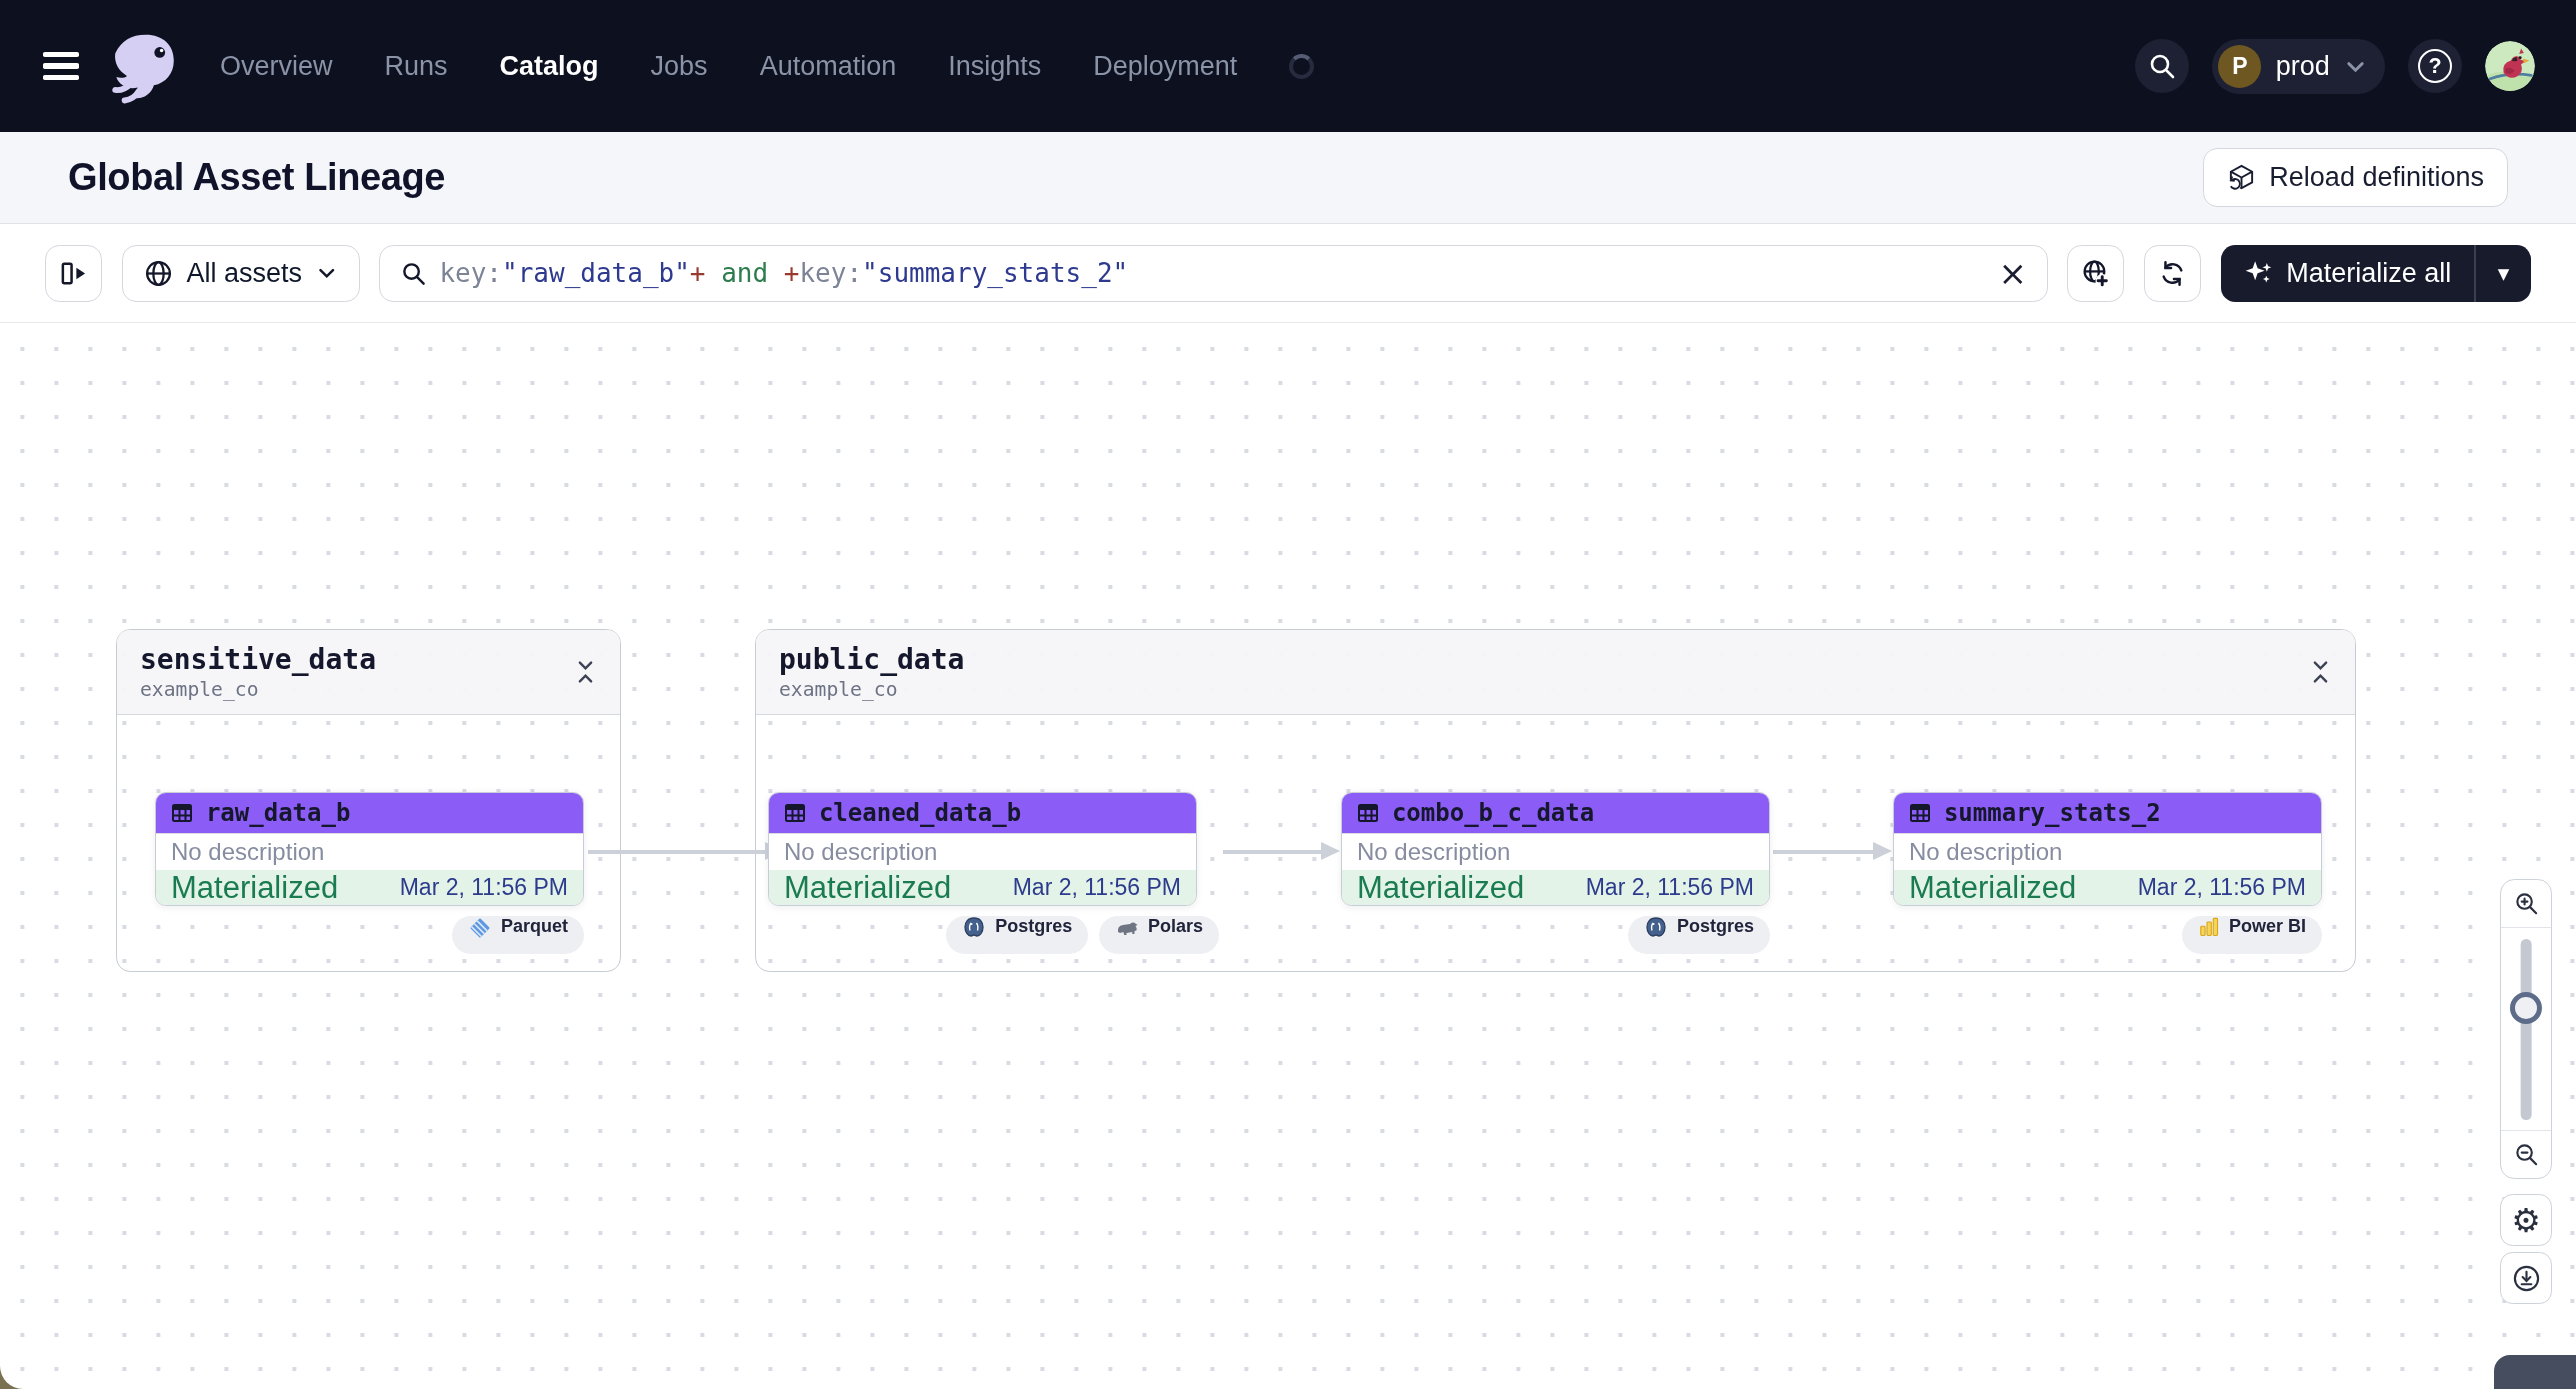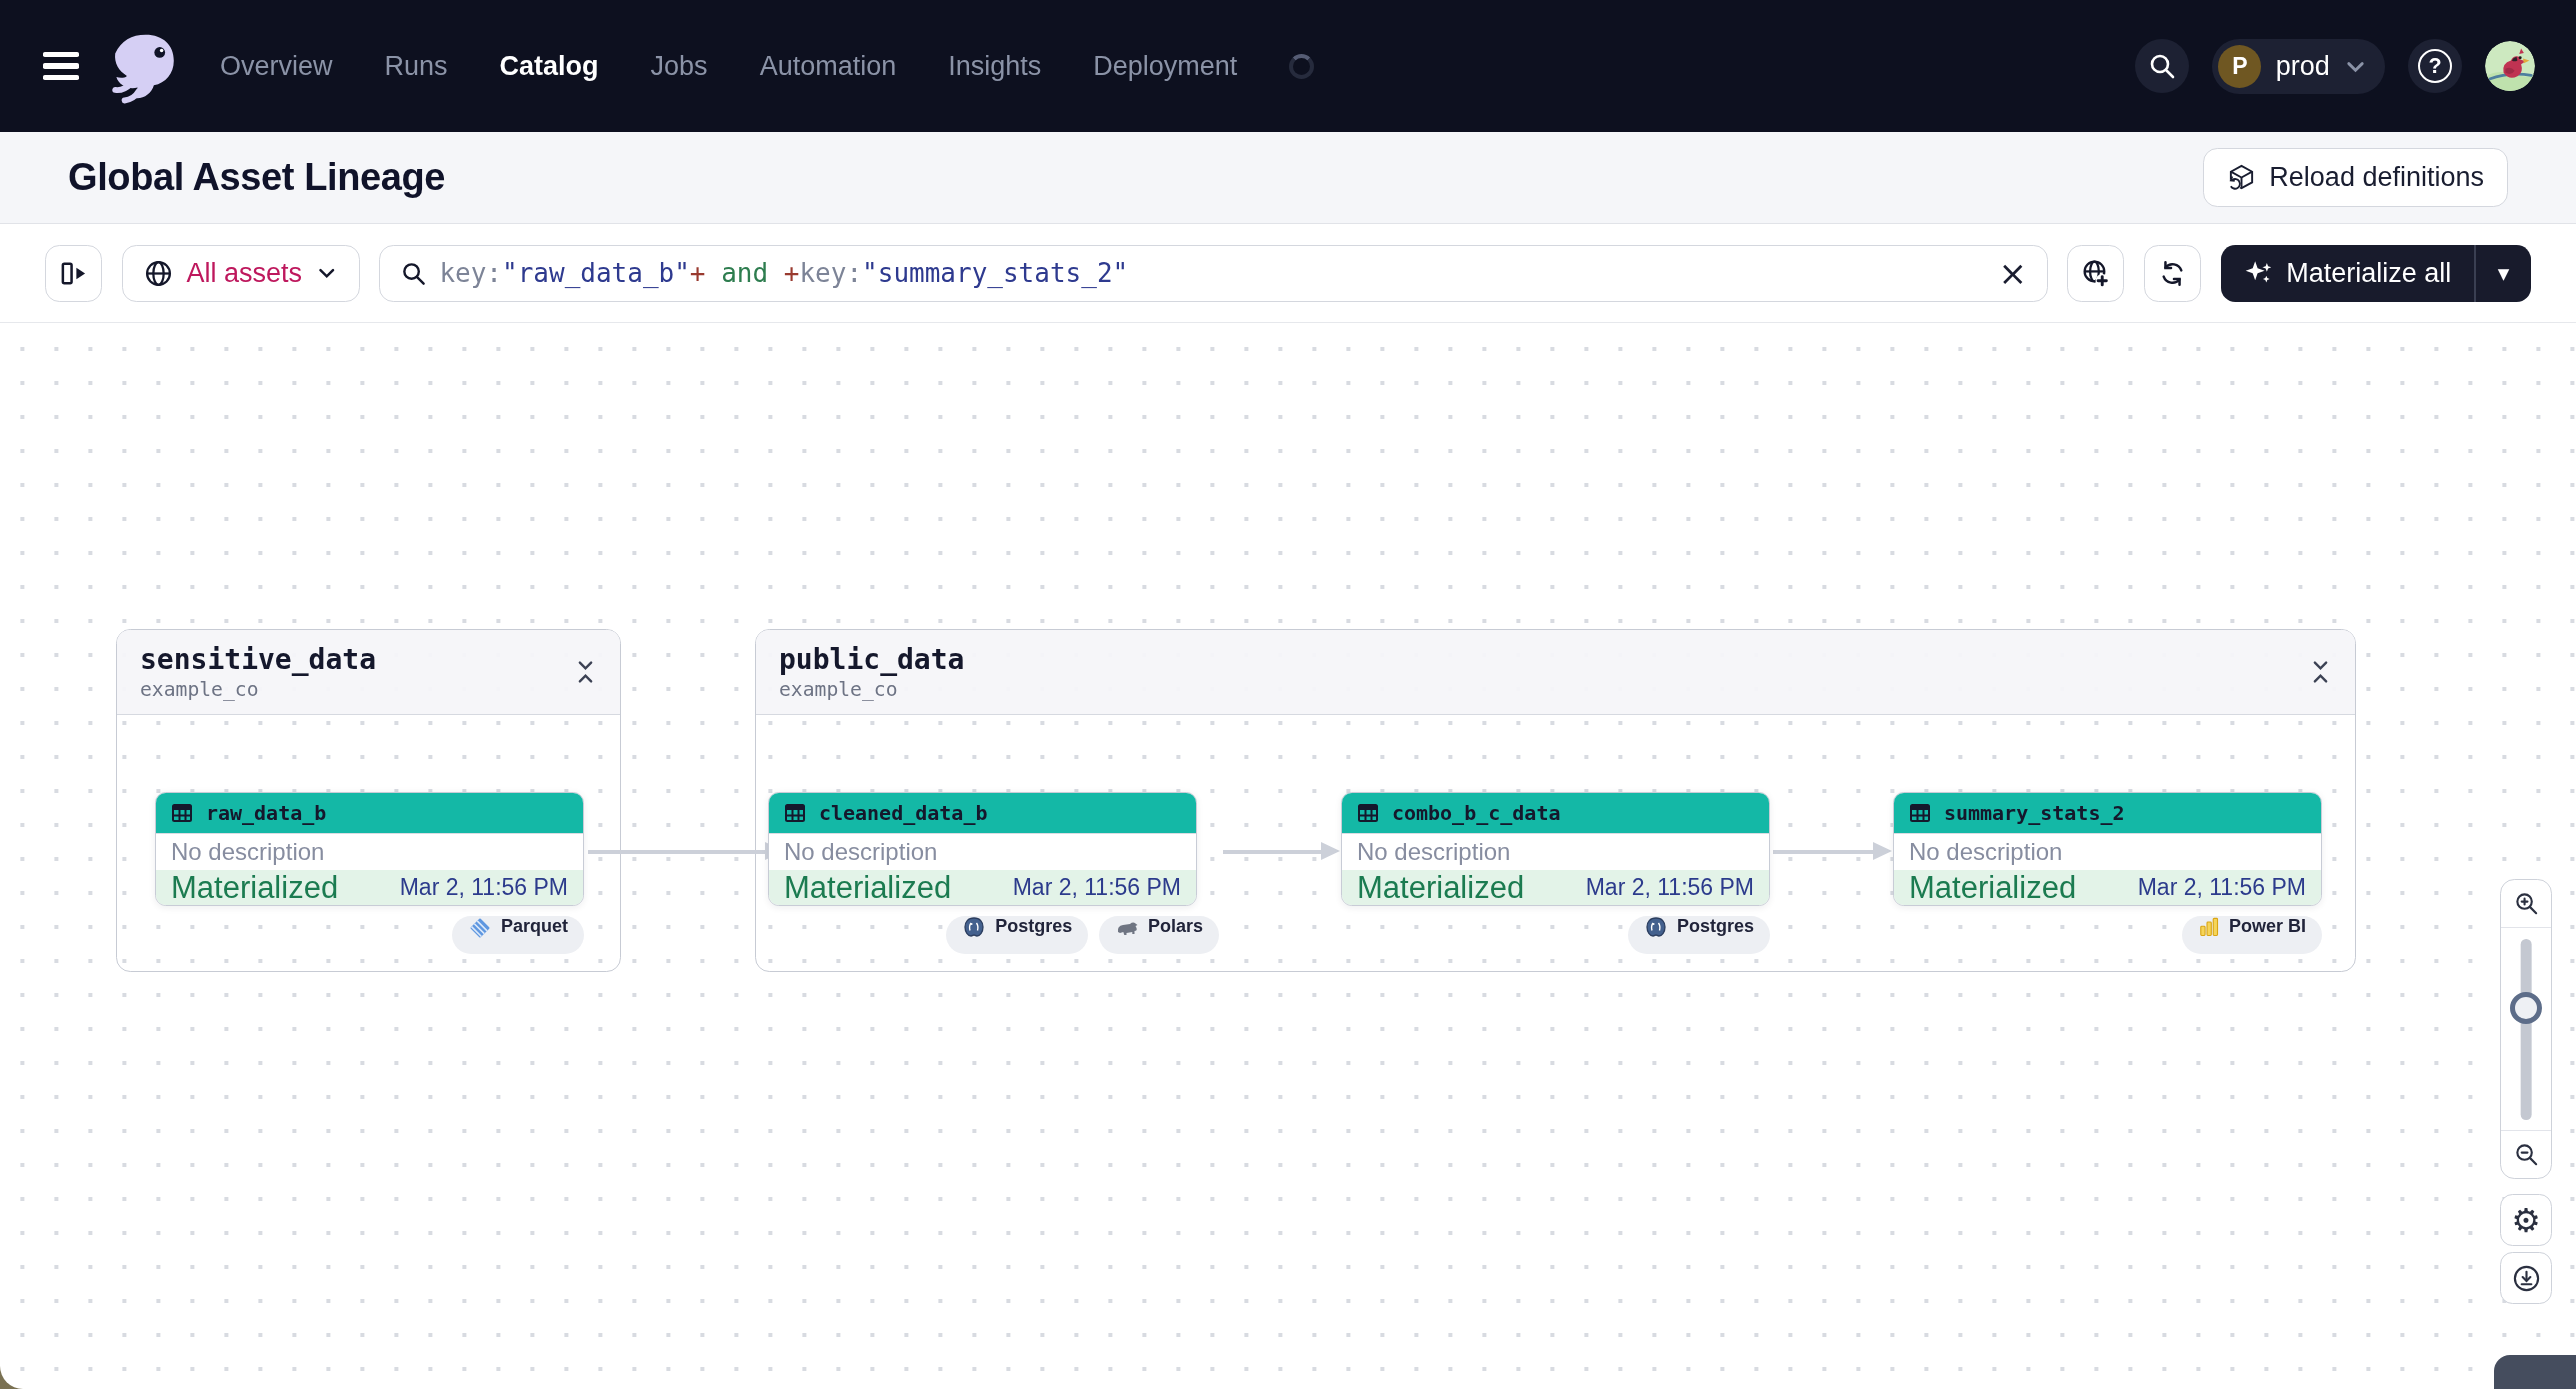--- a/index.html
+++ b/index.html
@@ -28,42 +28,42 @@
   .avatar { width:50px; height:50px; border-radius:50%; overflow:hidden; cursor:pointer; }
 
   
   .page-header { height:92px; background:#f5f6f9; border-bottom:1.8px solid #e1e3e8; display:flex; align-items:center; padding:0 68px; }
   .page-title { font-size:38px; font-weight:700; color:#10132a; letter-spacing:-0.4px; }
   .reload-btn { margin-left:auto; height:59px; background:#fff; border:1.8px solid #d4d7de; border-radius:14.3px; display:flex; align-items:center; gap:13.4px; padding:0 23px; font-size:27px; color:#191d30; cursor:pointer; }
 
   
   .toolbar { height:98px; background:#fff; display:flex; align-items:center; gap:19.7px; padding:0 45px; }
   .btn-square { width:57px; height:57px; border:1.8px solid #d4d7de; border-radius:14.3px; background:#fff; display:flex; align-items:center; justify-content:center; cursor:pointer; flex:none; }
-  .filter-pill { height:57px; border:1.8px solid #d4d7de; border-radius:14.3px; background:#fff; display:flex; align-items:center; gap:13.4px; padding:0 21.5px; font-size:27px; color:#be185d; cursor:pointer; flex:none; }
+  .filter-pill { height:57px; border:1.8px solid #d4d7de; border-radius:14.3px; background:#fff; display:flex; align-items:center; gap:13.4px; padding:0 21.5px; font-size:27px; color:#0f172a; cursor:pointer; flex:none; }
   .search-box { flex:1; height:57px; border:1.8px solid #d4d7de; border-radius:14.3px; background:#fff; display:flex; align-items:center; gap:12.5px; padding:0 19.7px; font-family:"DejaVu Sans Mono", monospace; font-size:26px; white-space:pre; cursor:text; }
   .q-key { color:#7d8497; } .q-str { color:#2e3a8f; } .q-plus { color:#993a2f; } .q-and { color:#2e7d4f; }
   .clear-x { margin-left:auto; font-size:34px; color:#1a1d30; line-height:1; cursor:pointer; font-family:"DejaVu Sans", sans-serif; }
   .materialize { height:57px; background:#181b2c; border-radius:14.3px; color:#fff; display:flex; align-items:stretch; flex:none; overflow:hidden; cursor:pointer; }
   .mat-main { display:flex; align-items:center; gap:13.4px; padding:0 23px; font-size:27px; }
   .mat-divider { width:1.8px; background:#3a3f52; }
   .mat-caret { width:55px; display:flex; align-items:center; justify-content:center; font-size:23px; color:#fff; font-family:"DejaVu Sans", sans-serif; }
 
   
   .graph { position:relative; height:1084px; border-top:1.8px solid #e6e8ec;
     background-image:radial-gradient(circle, #d8dbe1 2.3px, transparent 2.5px);
     background-size:34px 34px; background-position:5.4px 9px; }
 
   .group { position:absolute; border:1.8px solid #c7cbd4; border-radius:14.3px; }
   .group-header { height:85px; background:rgba(245,246,249,.95); border-bottom:1.8px solid #d6d9e0; border-radius:12.5px 12.5px 0 0; display:flex; align-items:center; padding:0 23px; }
   .group-name { font-family:"DejaVu Sans Mono", monospace; font-size:28px; font-weight:700; color:#15182c; }
   .group-sub { font-family:"DejaVu Sans Mono", monospace; font-size:19.7px; color:#6d7384; margin-top:2.7px; }
   .group-collapse { margin-left:auto; cursor:pointer; display:flex; }
 
   .asset-card { position:absolute; width:429px; border:1.8px solid #c8ccd6; border-radius:10.7px; background:#fff; overflow:hidden; box-shadow:0 1.8px 7.2px rgba(20,24,40,.07); cursor:pointer; }
-  .asset-head { height:41px; background:#14b8a6; border-bottom:1.8px solid #d9dce2; display:flex; align-items:center; gap:11.6px; padding:0 14.3px; font-family:"DejaVu Sans Mono", monospace; font-size:20px; font-weight:700; color:#15182c; }
+  .asset-head { height:41px; background:#8b5cf6; border-bottom:1.8px solid #d9dce2; display:flex; align-items:center; gap:11.6px; padding:0 14.3px; font-family:"DejaVu Sans Mono", monospace; font-size:24px; font-weight:700; color:#15182c; }
   .asset-desc { height:36px; display:flex; align-items:center; padding:0 15px; font-size:24px; color:#878da0; background:#fff; }
   .asset-status { height:35px; display:flex; align-items:center; justify-content:space-between; padding:0 15px; background:#e3f3e8; }
   .status-label { font-size:31px; color:#1b7b50; }
   .status-time { font-size:23px; color:#2c3b8c; }
 
   .badges { position:absolute; top:593px; display:flex; gap:10.7px; justify-content:flex-end; }
   .badge { height:38px; background:#edeff3; border-radius:19px; display:flex; gap:9px; padding:0 16px; font-size:18px; font-weight:700; color:#21243a; cursor:pointer; }
 
   .edge-line { position:absolute; top:527px; height:3.6px; background:#ccd0d9; }
   .edge-head { position:absolute; top:519px; width:0; height:0; border-top:9.8px solid transparent; border-bottom:9.8px solid transparent; border-left:19.7px solid #ccd0d9; }

